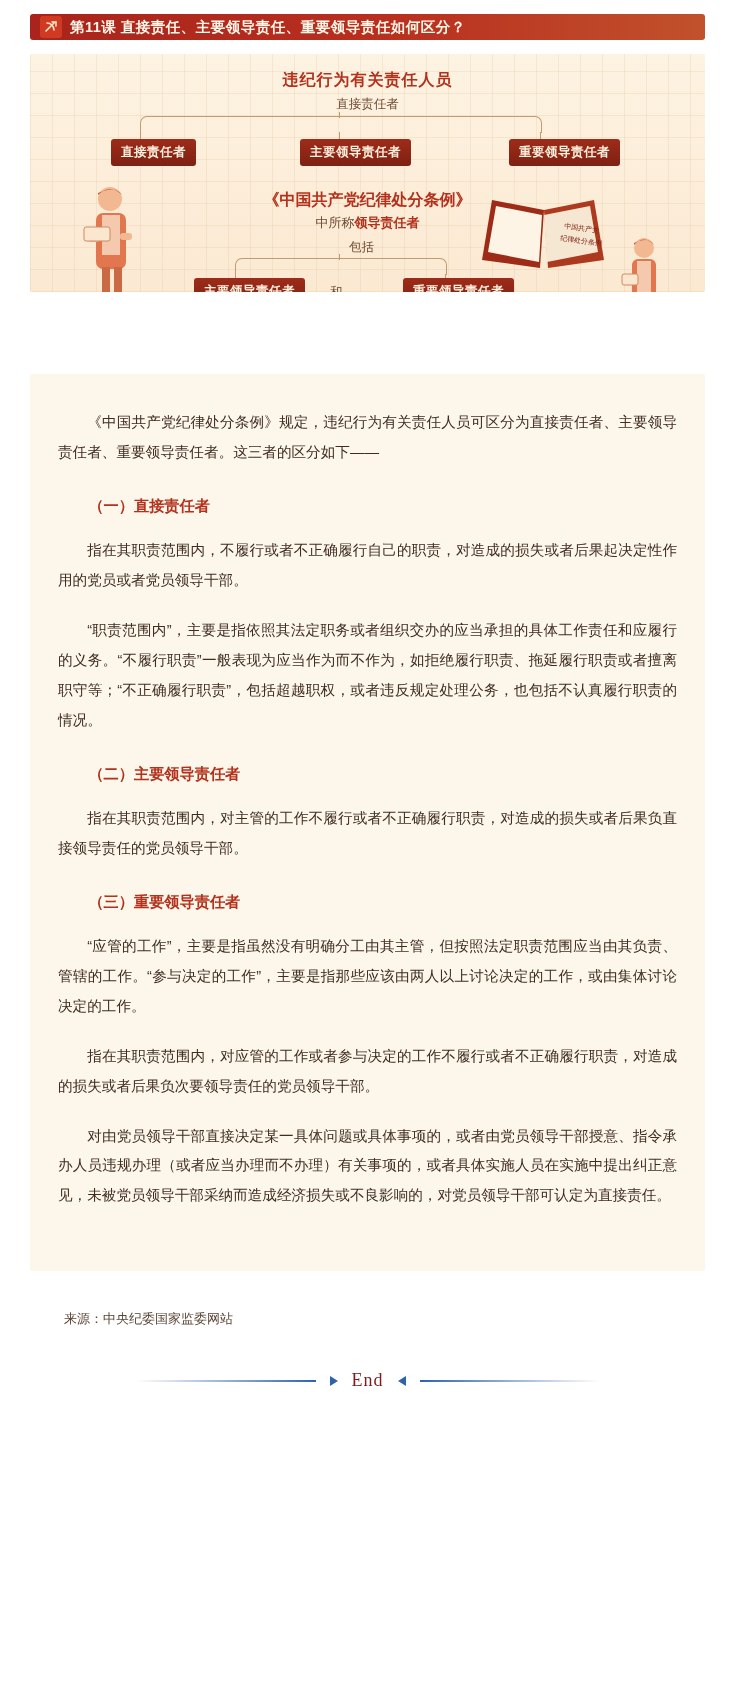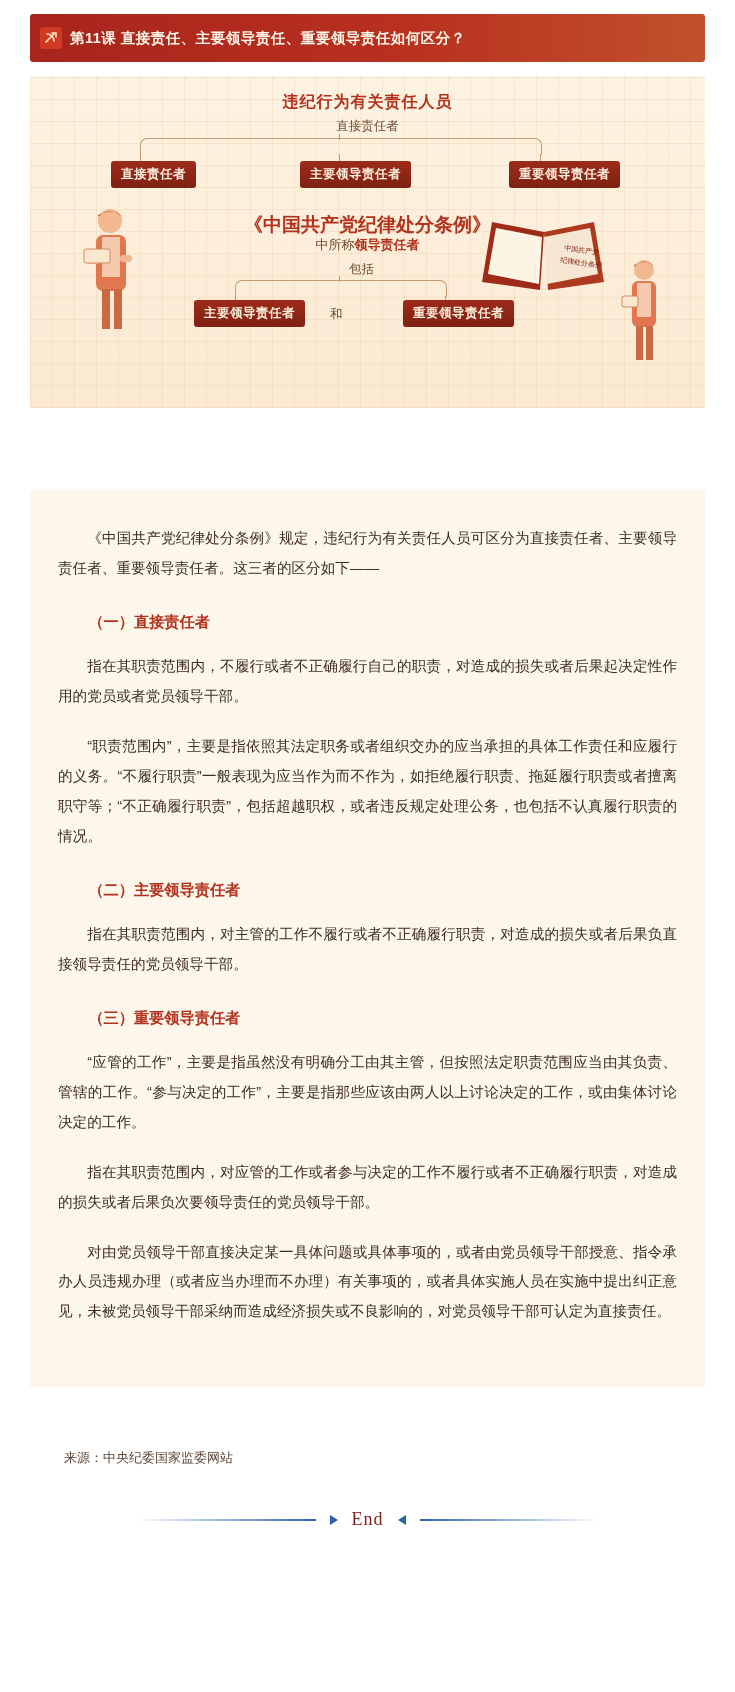--- a/index.html
+++ b/index.html
@@ -14,21 +14,21 @@
   }
   .page {
     width: 735px;
     position: relative;
     overflow: hidden;
   }
 
   
   .header-bar {
     margin: 14px 30px 0 30px;
-    height: 48px;
+    height: 26px;
     background: linear-gradient(90deg, #a8241c 0%, #b9301f 55%, #c1512c 100%);
     border-radius: 3px;
     display: flex;
     align-items: center;
     padding: 0 10px;
     box-sizing: border-box;
   }
   .emblem {
     width: 22px;
     height: 22px;
@@ -46,21 +46,21 @@
     font-size: 14.5px;
     font-weight: bold;
     letter-spacing: 0.5px;
     white-space: nowrap;
     overflow: hidden;
   }
 
   
   .illu {
     margin: 14px 30px 0 30px;
-    height: 332px;
+    height: 238px;
     position: relative;
     background:
       repeating-linear-gradient(0deg, rgba(214,176,126,0.18) 0px, rgba(214,176,126,0.18) 1px, transparent 1px, transparent 22px),
       repeating-linear-gradient(90deg, rgba(214,176,126,0.18) 0px, rgba(214,176,126,0.18) 1px, transparent 1px, transparent 22px),
       linear-gradient(180deg, #fdf3e2 0%, #fbe9d2 100%);
     border-radius: 2px;
     overflow: hidden;
   }
   .illu .headline {
     position: absolute;
@@ -118,21 +118,21 @@
   .stem-top { top: 58px; left: 309px; height: 6px; }
   .stem-1 { top: 78px; left: 110px; height: 8px; }
   .stem-2 { top: 78px; left: 309px; height: 8px; }
   .stem-3 { top: 78px; left: 510px; height: 8px; }
 
   .illu .law-title {
     position: absolute;
     top: 136px;
     left: 0; right: 0;
     text-align: center;
-    font-size: 19px;
+    font-size: 16px;
     font-weight: bold;
     color: #b3321d;
   }
   .illu .law-sub {
     position: absolute;
     top: 160px;
     left: 0; right: 0;
     text-align: center;
     font-size: 13px;
     color: #6d4a32;
@@ -181,21 +181,21 @@
   }
   .article h3 {
     margin: 26px 0 18px 0;
     font-size: 15.2px;
     font-weight: bold;
     color: #b3321d;
     text-indent: 2em;
     line-height: 1.6;
   }
   .source {
-    margin: 62px 30px 0 30px;
+    margin: 39px 30px 0 30px;
     padding-left: 34px;
     font-size: 13px;
     color: #5a4436;
   }
   
   .end {
     margin: 42px 0 40px 0;
     display: flex;
     align-items: center;
     justify-content: center;

